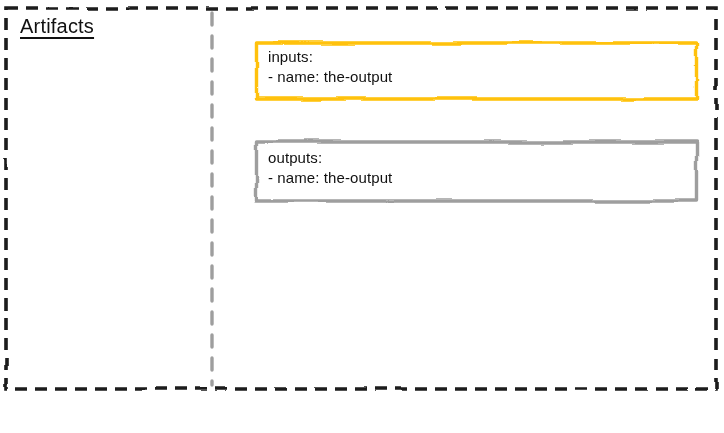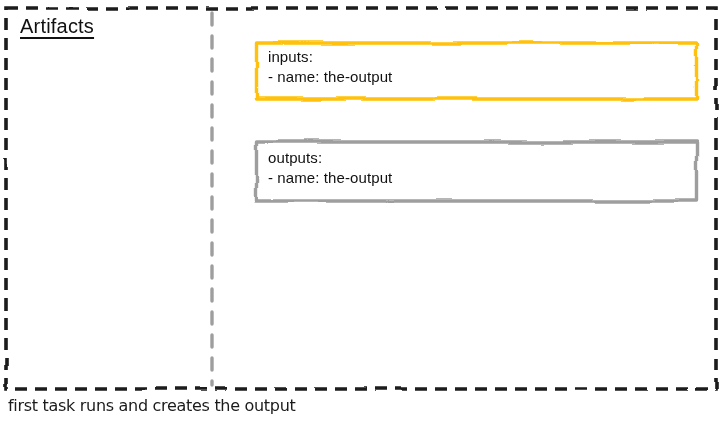--- a/index.html
+++ b/index.html
@@ -89,15 +89,14 @@
   <div class="abs box-text box-text-1">
     <div>inputs:</div>
     <div>- name: the-output</div>
   </div>
 
   <div class="abs box-text box-text-2">
     <div>outputs:</div>
     <div>- name: the-output</div>
   </div>
 
-  <div class="abs caption">first task runs and creates the output</div>
 
 </div>
 
 </body></html>

